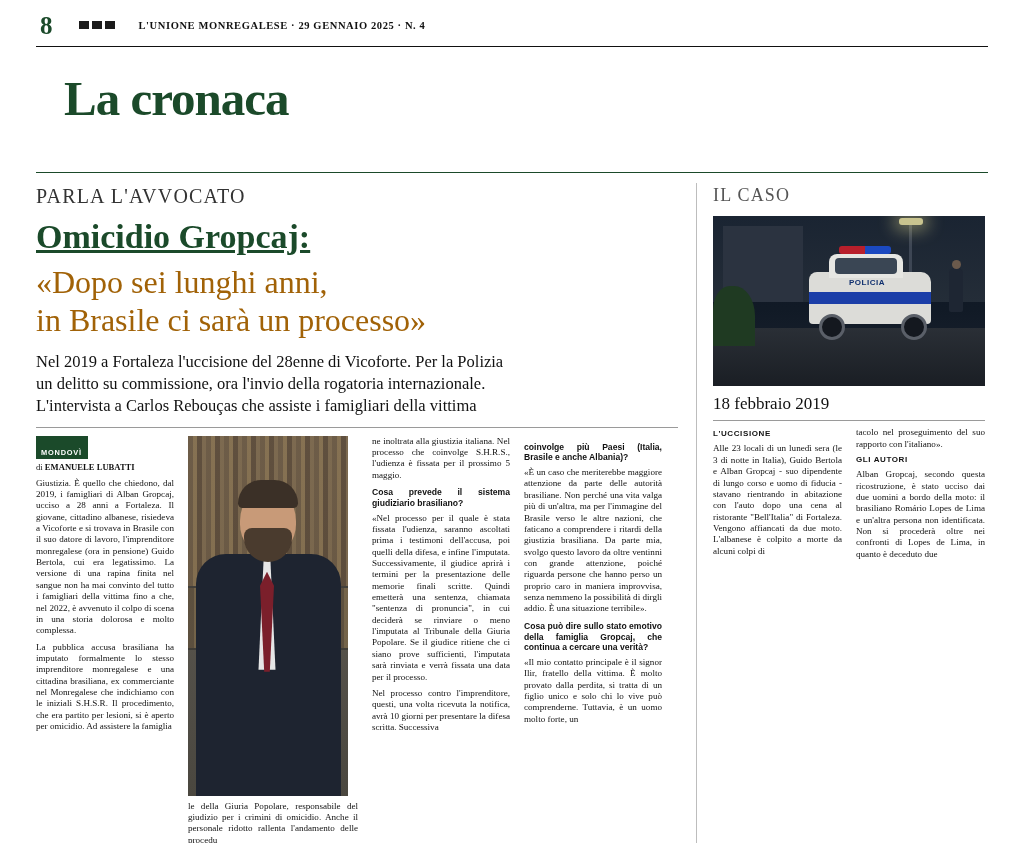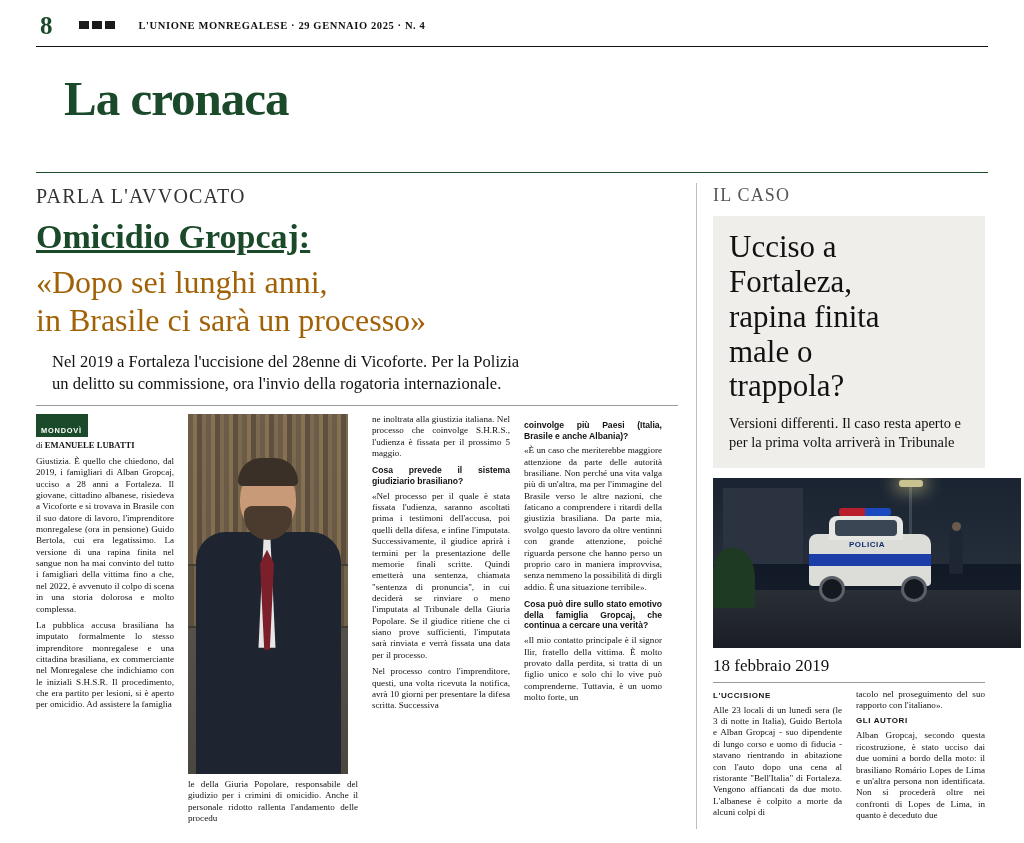--- a/index.html
+++ b/index.html
@@ -129,21 +129,21 @@
     font-size: 32px;
     color: #a16207;
     line-height: 1.18;
     margin: 0 0 12px 0;
   }
   .standfirst {
     font-family: "Liberation Serif", serif;
     font-size: 16.5px;
     line-height: 1.32;
     color: #111;
-    margin: 6px 0 10px 16px;
+    margin: 6px 0 10px 0;
   }
 
   .rule-thin {
     border-top: 1px solid #9a9a9a;
     margin: 10px 0 8px 0;
   }
 
   
   .body3 {
     display: flex;
@@ -252,21 +252,21 @@
     margin: 0 0 10px 0;
   }
   .right-stand {
     font-family: "Liberation Serif", serif;
     font-size: 14.5px;
     line-height: 1.3;
     color: #111;
     margin: 0;
   }
   .right-photo {
-    width: 308px;
+    width: 272px;
     height: 170px;
     position: relative;
     overflow: hidden;
     background: linear-gradient(180deg,#0d1524 0%, #111a26 55%, #1b2330 100%);
     margin-top: 10px;
   }
   .rp-wall {
     position: absolute; left: 0; top: 0; width: 100%; height: 86px;
     background: linear-gradient(180deg,#1a2432 0%, #242d38 100%);
   }
@@ -381,20 +381,21 @@
     <div class="left-col">
       <div class="kicker">PARLA L'AVVOCATO</div>
       <div class="headline-green">Omicidio Gropcaj:</div>
       <div class="headline-black">
         <span>«Dopo sei lunghi anni,</span><br>
         <span>in Brasile ci sarà un processo»</span>
       </div>
       <div class="standfirst">
         <span>Nel 2019 a Fortaleza l'uccisione del 28enne di Vicoforte. Per la Polizia</span><br>
         <span>un delitto su commissione, ora l'invio della rogatoria internazionale.</span><br>
+        <span>L'intervista a Carlos Rebouças che assiste i famigliari della vittima</span>
       </div>
       <div class="rule-thin"></div>
 
       <div class="body3">
 
         <div class="bcol">
           <div class="place-tag">MONDOVÌ</div>
           <div class="byline">
             <span>di</span>
             <b>EMANUELE LUBATTI</b>
@@ -434,30 +435,20 @@
         </div>
 
       </div>
     </div>
 
     <div class="vrule"></div>
 
     <div class="right-col">
       <div class="kicker-right">IL CASO</div>
 
-      <div class="right-box">
-        <div class="right-head">
-          <span>Ucciso a</span><br>
-          <span>Fortaleza,</span><br>
-          <span>rapina finita</span><br>
-          <span>male o</span><br>
-          <span>trappola?</span>
-        </div>
-        <div class="right-stand">Versioni differenti. Il caso resta aperto e per la prima volta arriverà in Tribunale</div>
-      </div>
 
       <div class="right-photo">
         <div class="rp-wall"></div>
         <div class="rp-bldg"></div>
         <div class="rp-lamp"></div>
         <div class="rp-lamp-head"></div>
         <div class="rp-ground"></div>
         <div class="rp-veg"></div>
         <div class="rp-car"></div>
         <div class="rp-car-top"></div>

